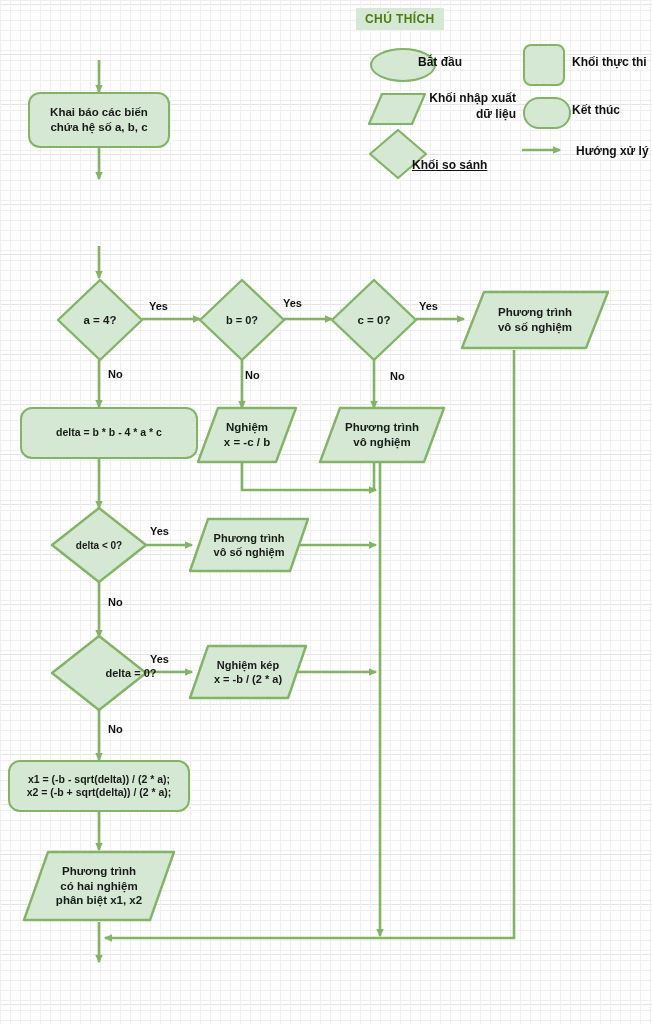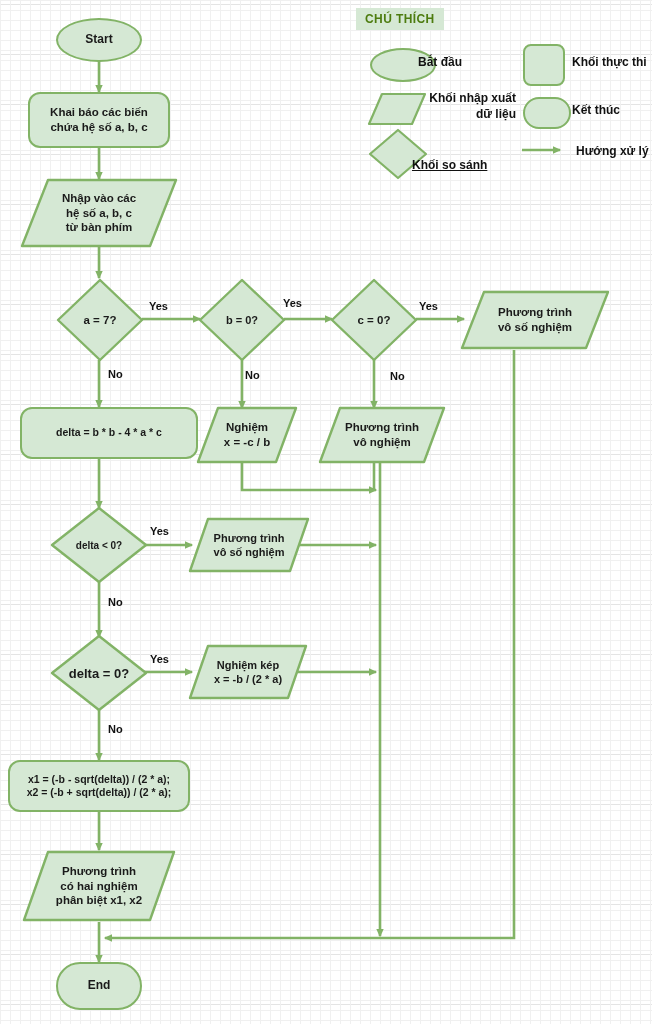--- a/index.html
+++ b/index.html
@@ -214,39 +214,30 @@
       <path d="M514,350 L514,938 L105,938"></path>
 
       <path d="M99,922 L99,962"></path>
     </g>
 
     <g stroke="#82b366" stroke-width="2.6" fill="none">
       <path d="M374,462 L374,490"></path>
     </g>
   </svg>
 
-  <div class="node shape-terminator" style="left:56px; top:18px; width:86px; height:44px; font-size:12px;">Start</div>
 
   <div class="node shape-rounded" style="left:28px; top:92px; width:142px; height:56px; font-size:11.5px;">Khai báo các biến
 chứa hệ số a, b, c</div>
 
-  <div class="shape-para-wrap" style="left:20px; top:178px; width:158px; height:70px;">
-    <svg viewBox="0 0 158 70" xmlns="http://www.w3.org/2000/svg">
-      <path d="M28,2 L156,2 L130,68 L2,68 Z" fill="#d5e8d4" stroke="#82b366" stroke-width="2.4" stroke-linejoin="round"></path>
-    </svg>
-    <div class="para-label" style="font-size:11.5px;">Nhập vào các
-hệ số a, b, c
-từ bàn phím</div>
-  </div>
 
   <div class="shape-diamond-wrap" style="left:56px; top:278px; width:88px; height:84px;">
     <svg viewBox="0 0 88 84" xmlns="http://www.w3.org/2000/svg">
       <path d="M44,2 L86,42 L44,82 L2,42 Z" fill="#d5e8d4" stroke="#82b366" stroke-width="2.4" stroke-linejoin="round"></path>
     </svg>
-    <div class="dia-label" style="font-size:11.5px;">a = 7?</div>
+    <div class="dia-label" style="font-size:11.5px;">a = 4?</div>
   </div>
 
   <div class="shape-diamond-wrap" style="left:198px; top:278px; width:88px; height:84px;">
     <svg viewBox="0 0 88 84" xmlns="http://www.w3.org/2000/svg">
       <path d="M44,2 L86,42 L44,82 L2,42 Z" fill="#d5e8d4" stroke="#82b366" stroke-width="2.4" stroke-linejoin="round"></path>
     </svg>
     <div class="dia-label" style="font-size:11px;text-align:right;">b = 0?</div>
   </div>
 
   <div class="shape-diamond-wrap" style="left:330px; top:278px; width:88px; height:84px;">
@@ -294,21 +285,21 @@
       <path d="M20,2 L120,2 L102,54 L2,54 Z" fill="#d5e8d4" stroke="#82b366" stroke-width="2.4" stroke-linejoin="round"></path>
     </svg>
     <div class="para-label" style="font-size:11px;">Phương trình
 vô số nghiệm</div>
   </div>
 
   <div class="shape-diamond-wrap" style="left:50px; top:634px; width:98px; height:78px;">
     <svg viewBox="0 0 98 78" xmlns="http://www.w3.org/2000/svg">
       <path d="M49,2 L96,39 L49,76 L2,39 Z" fill="#d5e8d4" stroke="#82b366" stroke-width="2.4" stroke-linejoin="round"></path>
     </svg>
-    <div class="dia-label" style="font-size:13px;">delta = 0?</div>
+    <div class="dia-label" style="font-size:11px;padding-left:32px;">delta = 0?</div>
   </div>
 
   <div class="shape-para-wrap" style="left:188px; top:644px; width:120px; height:56px;">
     <svg viewBox="0 0 120 56" xmlns="http://www.w3.org/2000/svg">
       <path d="M20,2 L118,2 L100,54 L2,54 Z" fill="#d5e8d4" stroke="#82b366" stroke-width="2.4" stroke-linejoin="round"></path>
     </svg>
     <div class="para-label" style="font-size:11px;">Nghiệm kép
 x = -b / (2 * a)</div>
   </div>
 
@@ -317,21 +308,20 @@
 
   <div class="shape-para-wrap" style="left:22px; top:850px; width:154px; height:72px;">
     <svg viewBox="0 0 154 72" xmlns="http://www.w3.org/2000/svg">
       <path d="M26,2 L152,2 L128,70 L2,70 Z" fill="#d5e8d4" stroke="#82b366" stroke-width="2.4" stroke-linejoin="round"></path>
     </svg>
     <div class="para-label" style="font-size:11.5px;">Phương trình
 có hai nghiệm
 phân biệt x1, x2</div>
   </div>
 
-  <div class="node shape-stadium" style="left:56px; top:962px; width:86px; height:48px; font-size:12px;">End</div>
 
   <div class="edge-label" style="left:149px; top:300px;">Yes</div>
   <div class="edge-label" style="left:108px; top:368px;">No</div>
   <div class="edge-label" style="left:283px; top:297px;">Yes</div>
   <div class="edge-label" style="left:245px; top:369px;">No</div>
   <div class="edge-label" style="left:419px; top:300px;">Yes</div>
   <div class="edge-label" style="left:390px; top:370px;">No</div>
   <div class="edge-label" style="left:150px; top:525px;">Yes</div>
   <div class="edge-label" style="left:108px; top:596px;">No</div>
   <div class="edge-label" style="left:150px; top:653px;">Yes</div>

